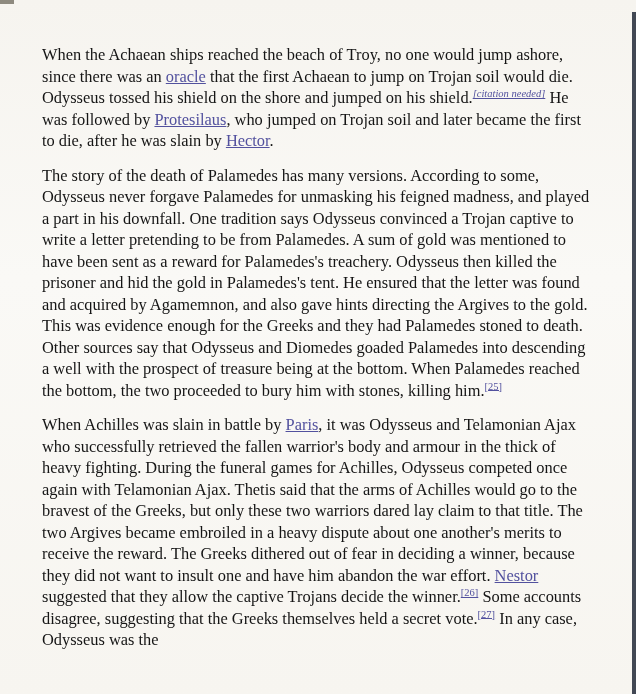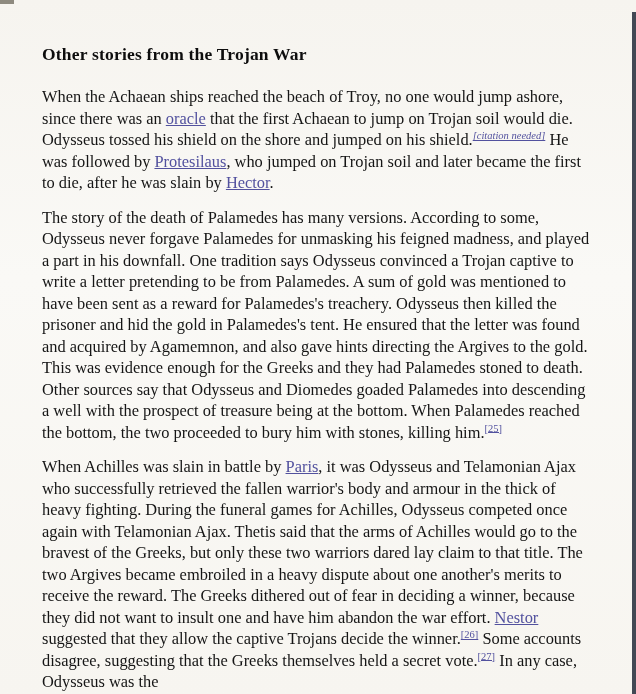--- a/index.html
+++ b/index.html
@@ -74,19 +74,18 @@
   }
 </style>
 </head>
 <body>
 
 <div class="page"></div>
 <div class="corner-artifact"></div>
 <div class="window-edge"></div>
 
 <div class="content">
-  <h1 class="article-heading">Other stories from the Trojan War</h1>
   <div class="article">
     <p>When the Achaean ships reached the beach of Troy, no one would jump ashore, since there was an <a class="wlink" style="color: rgb(82, 81, 158);">oracle</a> that the first Achaean to jump on Trojan soil would die. Odysseus tossed his shield on the shore and jumped on his shield.<sup class="ref italic"><a style="color: rgb(82, 81, 158);">[citation needed]</a></sup> He was followed by <a class="wlink" style="color: rgb(82, 81, 158);">Protesilaus</a>, who jumped on Trojan soil and later became the first to die, after he was slain by <a class="wlink" style="color: rgb(82, 81, 158);">Hector</a>.</p>
     <p>The story of the death of Palamedes has many versions. According to some, Odysseus never forgave Palamedes for unmasking his feigned madness, and played a part in his downfall. One tradition says Odysseus convinced a Trojan captive to write a letter pretending to be from Palamedes. A sum of gold was mentioned to have been sent as a reward for Palamedes's treachery. Odysseus then killed the prisoner and hid the gold in Palamedes's tent. He ensured that the letter was found and acquired by Agamemnon, and also gave hints directing the Argives to the gold. This was evidence enough for the Greeks and they had Palamedes stoned to death. Other sources say that Odysseus and Diomedes goaded Palamedes into descending a well with the prospect of treasure being at the bottom. When Palamedes reached the bottom, the two proceeded to bury him with stones, killing him.<sup class="ref"><a style="color: rgb(82, 81, 158);">[25]</a></sup></p>
     <p>When Achilles was slain in battle by <a class="wlink" style="color: rgb(82, 81, 158);">Paris</a>, it was Odysseus and Telamonian Ajax who successfully retrieved the fallen warrior's body and armour in the thick of heavy fighting. During the funeral games for Achilles, Odysseus competed once again with Telamonian Ajax. Thetis said that the arms of Achilles would go to the bravest of the Greeks, but only these two warriors dared lay claim to that title. The two Argives became embroiled in a heavy dispute about one another's merits to receive the reward. The Greeks dithered out of fear in deciding a winner, because they did not want to insult one and have him abandon the war effort. <a class="wlink" style="color: rgb(82, 81, 158);">Nestor</a> suggested that they allow the captive Trojans decide the winner.<sup class="ref"><a style="color: rgb(82, 81, 158);">[26]</a></sup> Some accounts disagree, suggesting that the Greeks themselves held a secret vote.<sup class="ref"><a style="color: rgb(82, 81, 158);">[27]</a></sup> In any case, Odysseus was the</p>
   </div>
 </div>
 
 </body></html>

